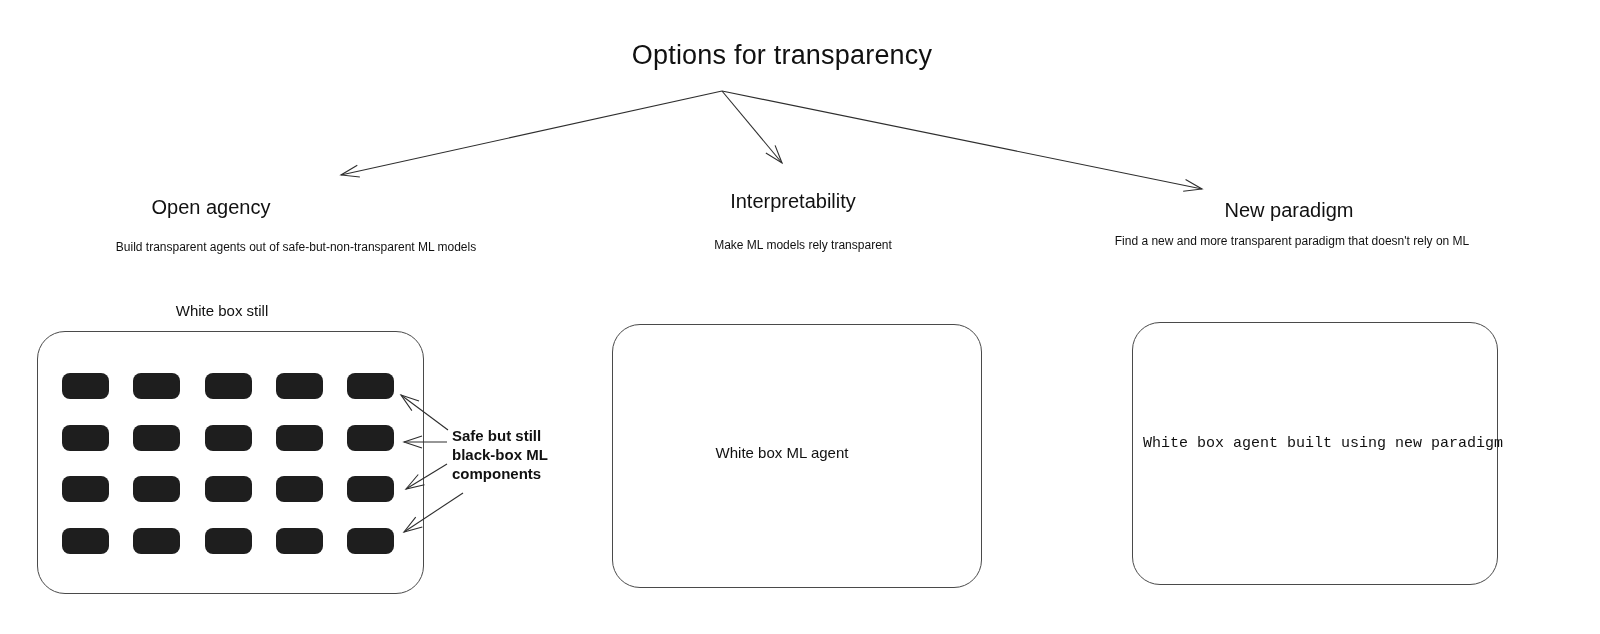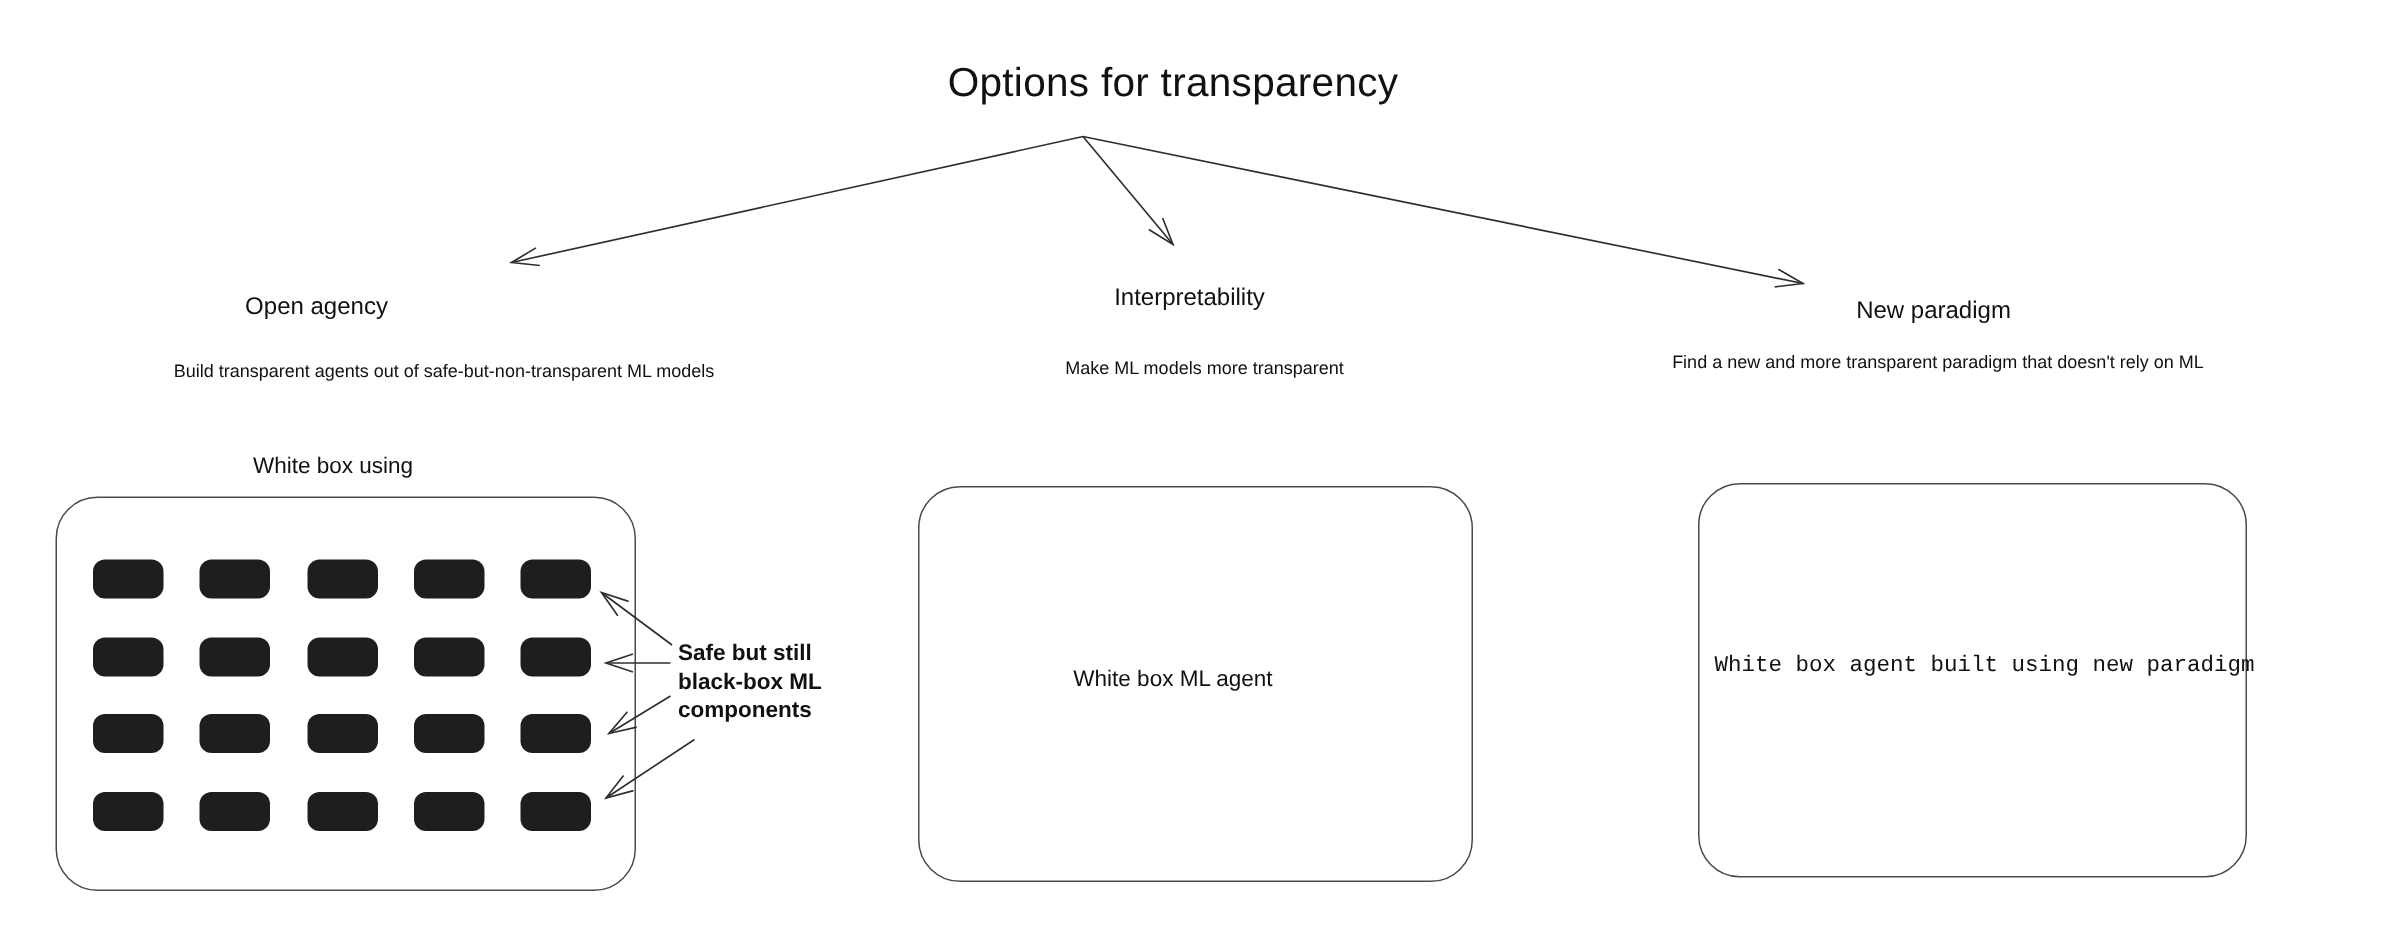--- a/index.html
+++ b/index.html
@@ -17,21 +17,21 @@
     overflow: hidden;
   }
   .abs { position: absolute; white-space: nowrap; }
   .centered { transform: translateX(-50%); }
 
   .diagram-title {
     font-size: 27px;
     letter-spacing: 0.2px;
   }
   .branch-heading {
-    font-size: 16px;
+    font-size: 20px;
   }
   .branch-desc {
     font-size: 12px;
   }
   .box-label {
     font-size: 15px;
   }
   .agent-box {
     position: absolute;
     border: 1px solid #4a4a4a;
@@ -80,24 +80,24 @@
 
 <div class="canvas">
 
   <div class="abs centered diagram-title" style="left:782px; top:40px;">Options for transparency</div>
 
   <div class="abs centered branch-heading" style="left:211px; top:196px;">Open agency</div>
   <div class="abs centered branch-heading" style="left:793px; top:190px;">Interpretability</div>
   <div class="abs centered branch-heading" style="left:1289px; top:199px;">New paradigm</div>
 
   <div class="abs centered branch-desc" style="left:296px; top:240px;">Build transparent agents out of safe-but-non-transparent ML models</div>
-  <div class="abs centered branch-desc" style="left:803px; top:238px;">Make ML models more transparent</div>
+  <div class="abs centered branch-desc" style="left:803px; top:238px;">Make ML models rely transparent</div>
   <div class="abs centered branch-desc" style="left:1292px; top:234px;">Find a new and more transparent paradigm that doesn't rely on ML</div>
 
-  <div class="abs centered box-label" style="left:222px; top:302px;">White box using</div>
+  <div class="abs centered box-label" style="left:222px; top:302px;">White box still</div>
 
   <div class="agent-box" style="left:37px; top:331px; width:387px; height:263px;">
     <div class="components-grid" id="components-grid">
         <div class="comp-row">
           <div class="comp-block"></div>
           <div class="comp-block"></div>
           <div class="comp-block"></div>
           <div class="comp-block"></div>
           <div class="comp-block"></div>
         </div>

